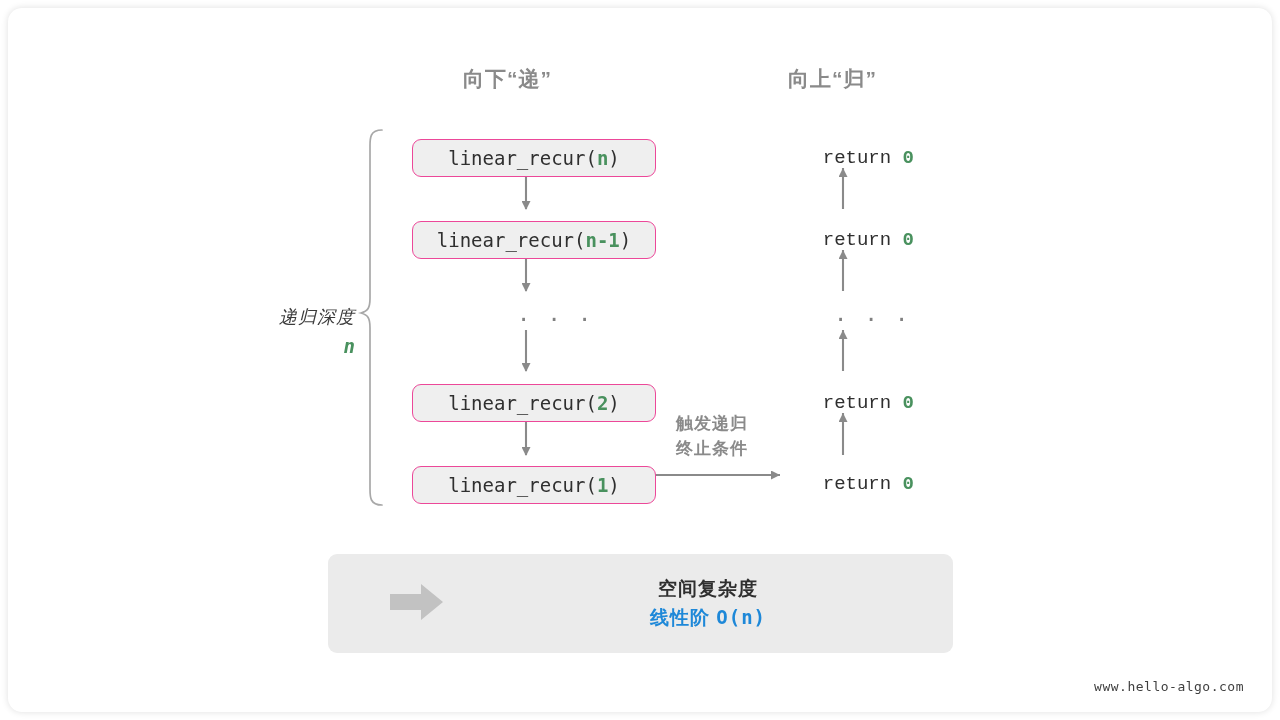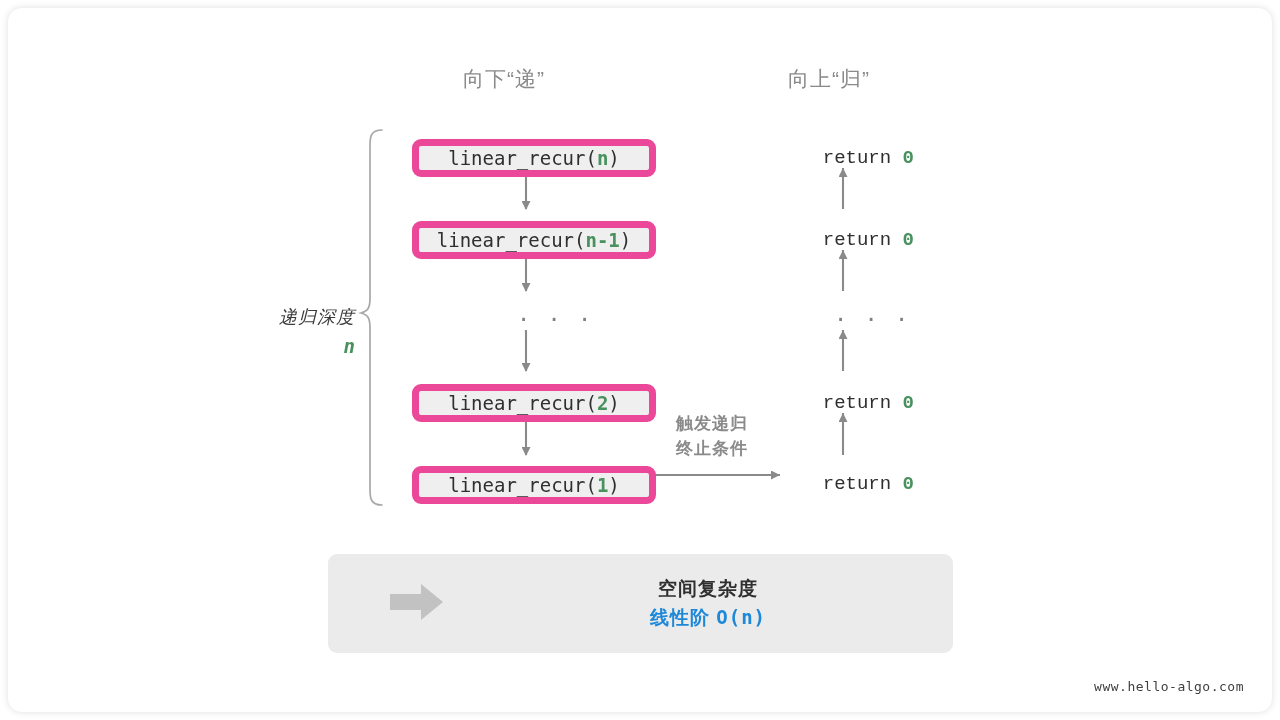--- a/index.html
+++ b/index.html
@@ -23,37 +23,37 @@
     background: #ffffff;
     border-radius: 14px;
     box-shadow: 0 0 7px rgba(0,0,0,0.13);
     overflow: hidden;
   }
 
   
   .col-header {
     position: absolute;
     font-size: 21px;
-    font-weight: normal;
+    font-weight: bold;
     color: #8a8a8a;
     letter-spacing: 1px;
     white-space: nowrap;
   }
   #hdr-down { left: 455px; top: 57px; }
   #hdr-up   { left: 780px; top: 57px; }
 
   
   .call-box {
     position: absolute;
     left: 404px;
     width: 244px;
     height: 38px;
     box-sizing: border-box;
     background: #efefef;
-    border: 7px solid #ec4899;
+    border: 1px solid #ec4899;
     border-radius: 9px;
     display: flex;
     align-items: center;
     justify-content: center;
     font-family: "DejaVu Sans Mono", monospace;
     font-size: 19px;
     color: #2f2f2f;
     white-space: nowrap;
   }
   .call-box .arg { color: #49915e; font-weight: bold; }

